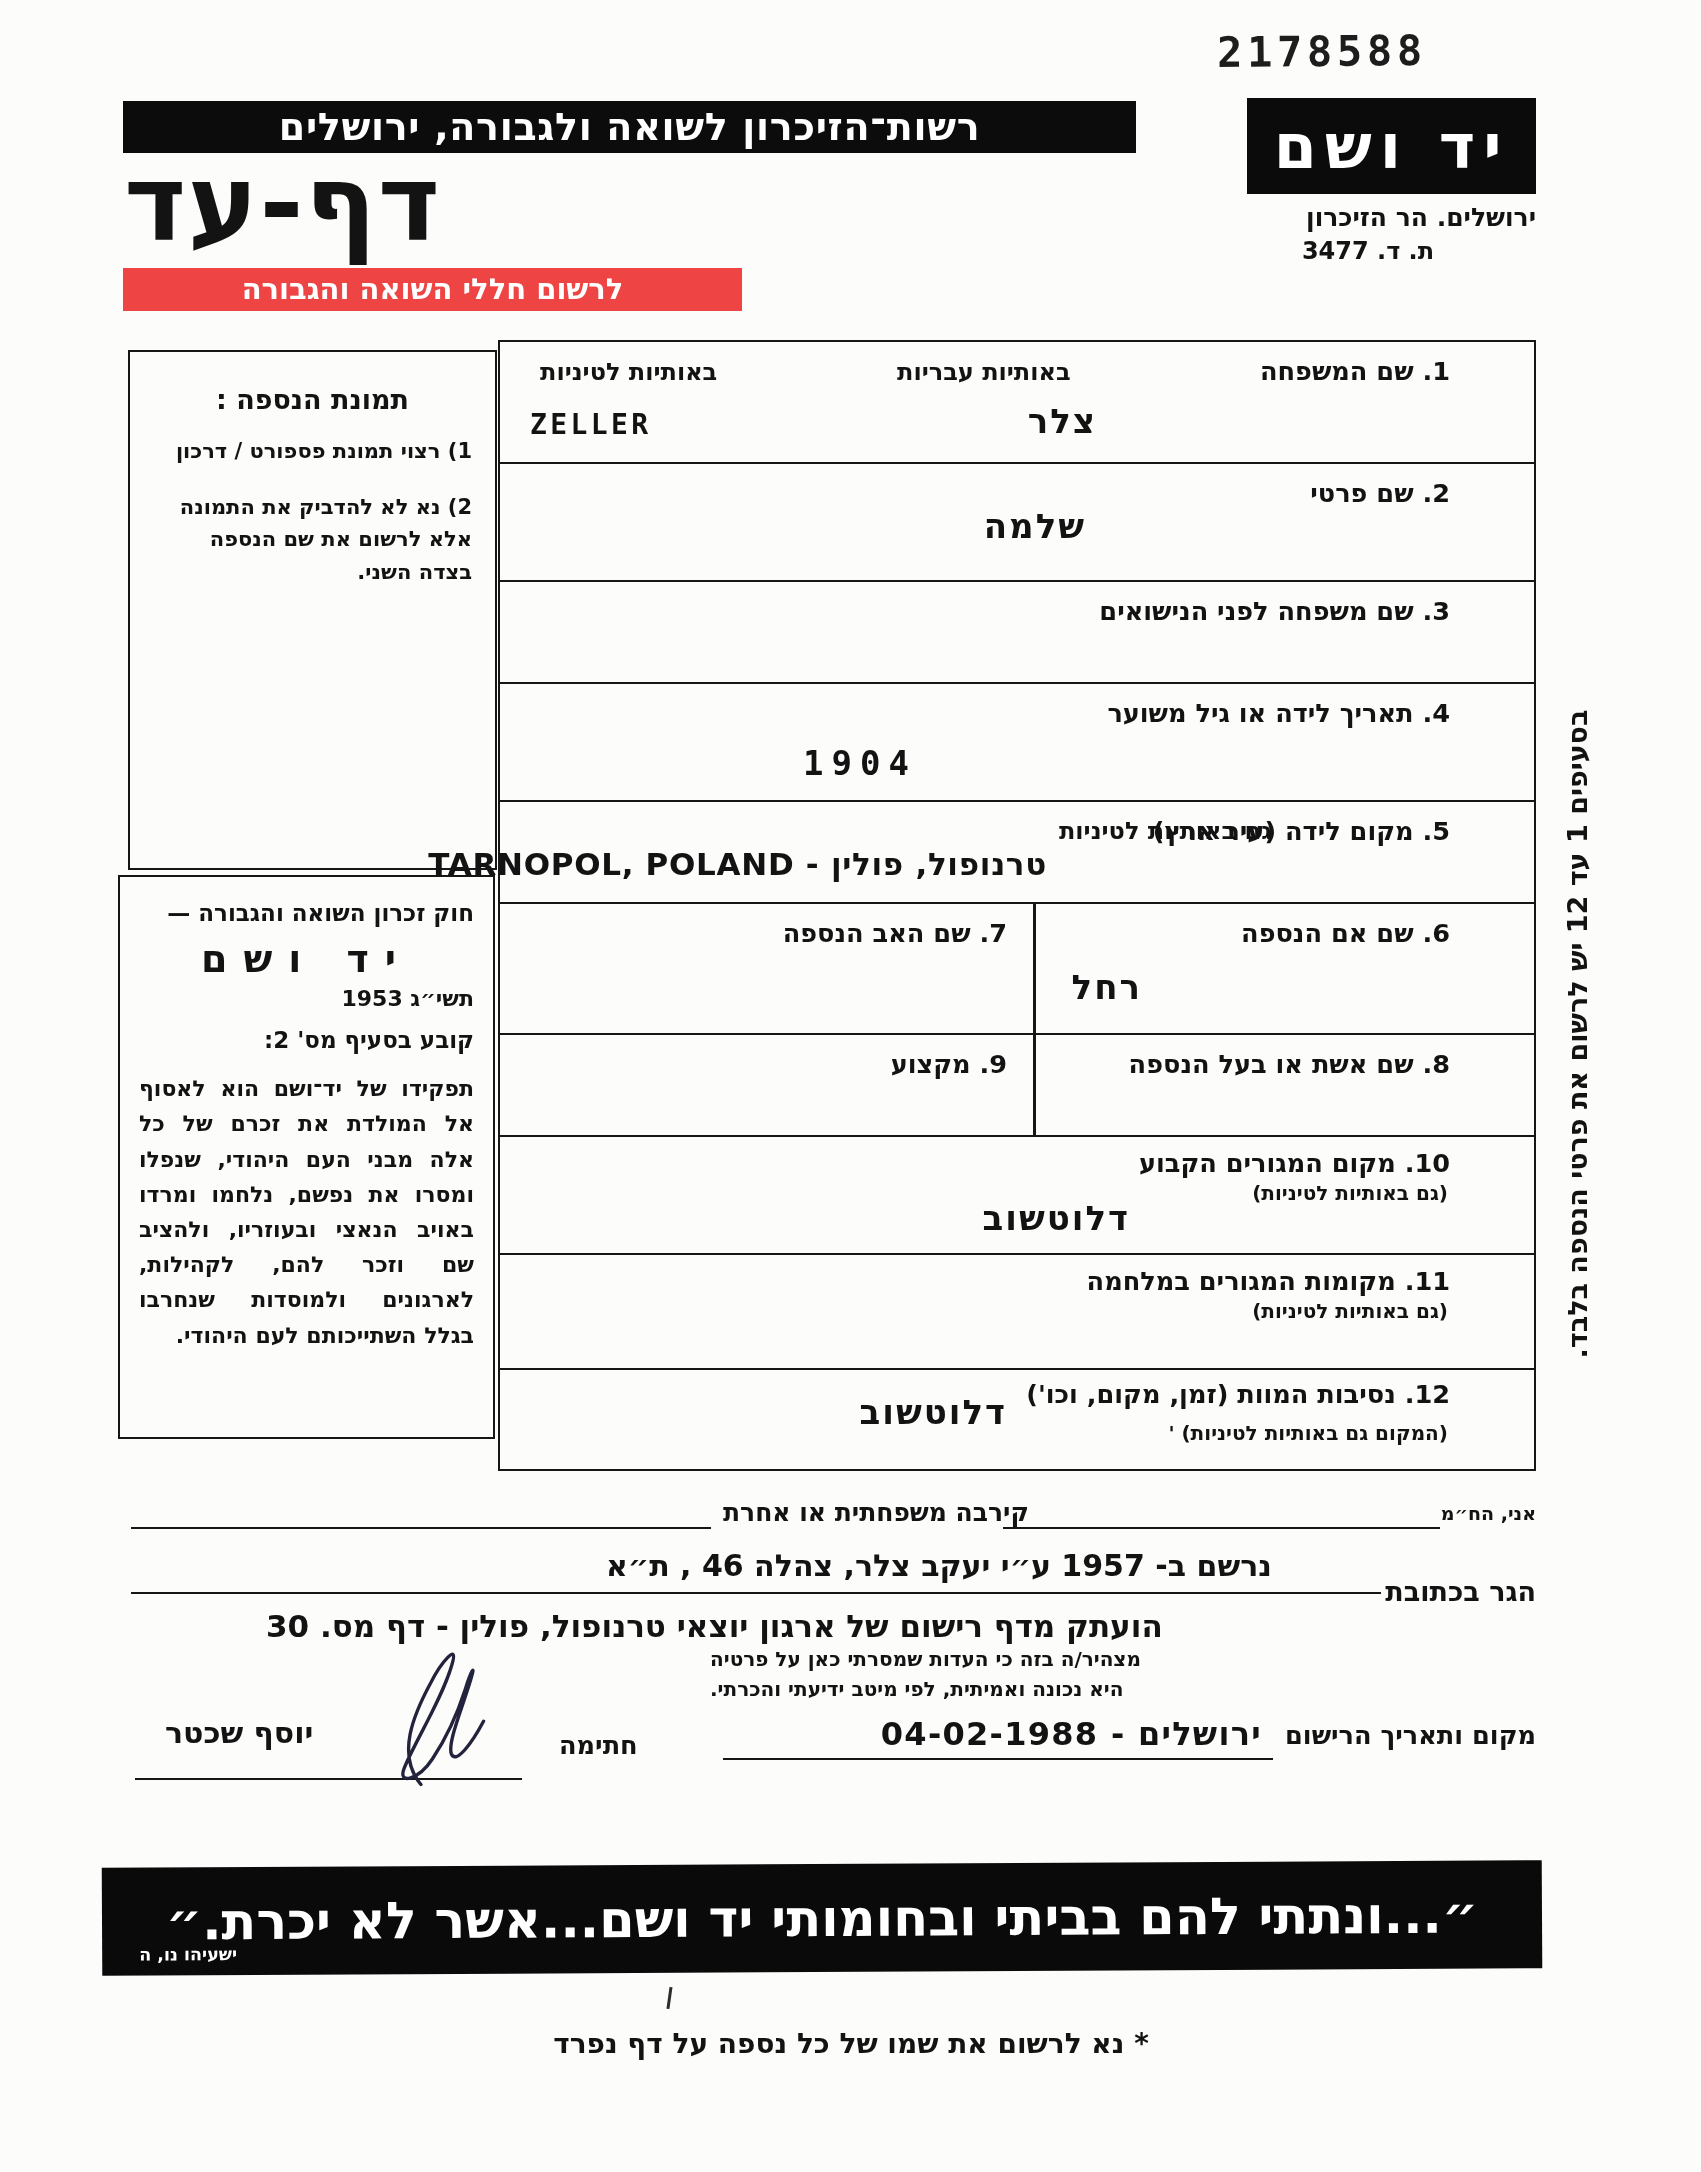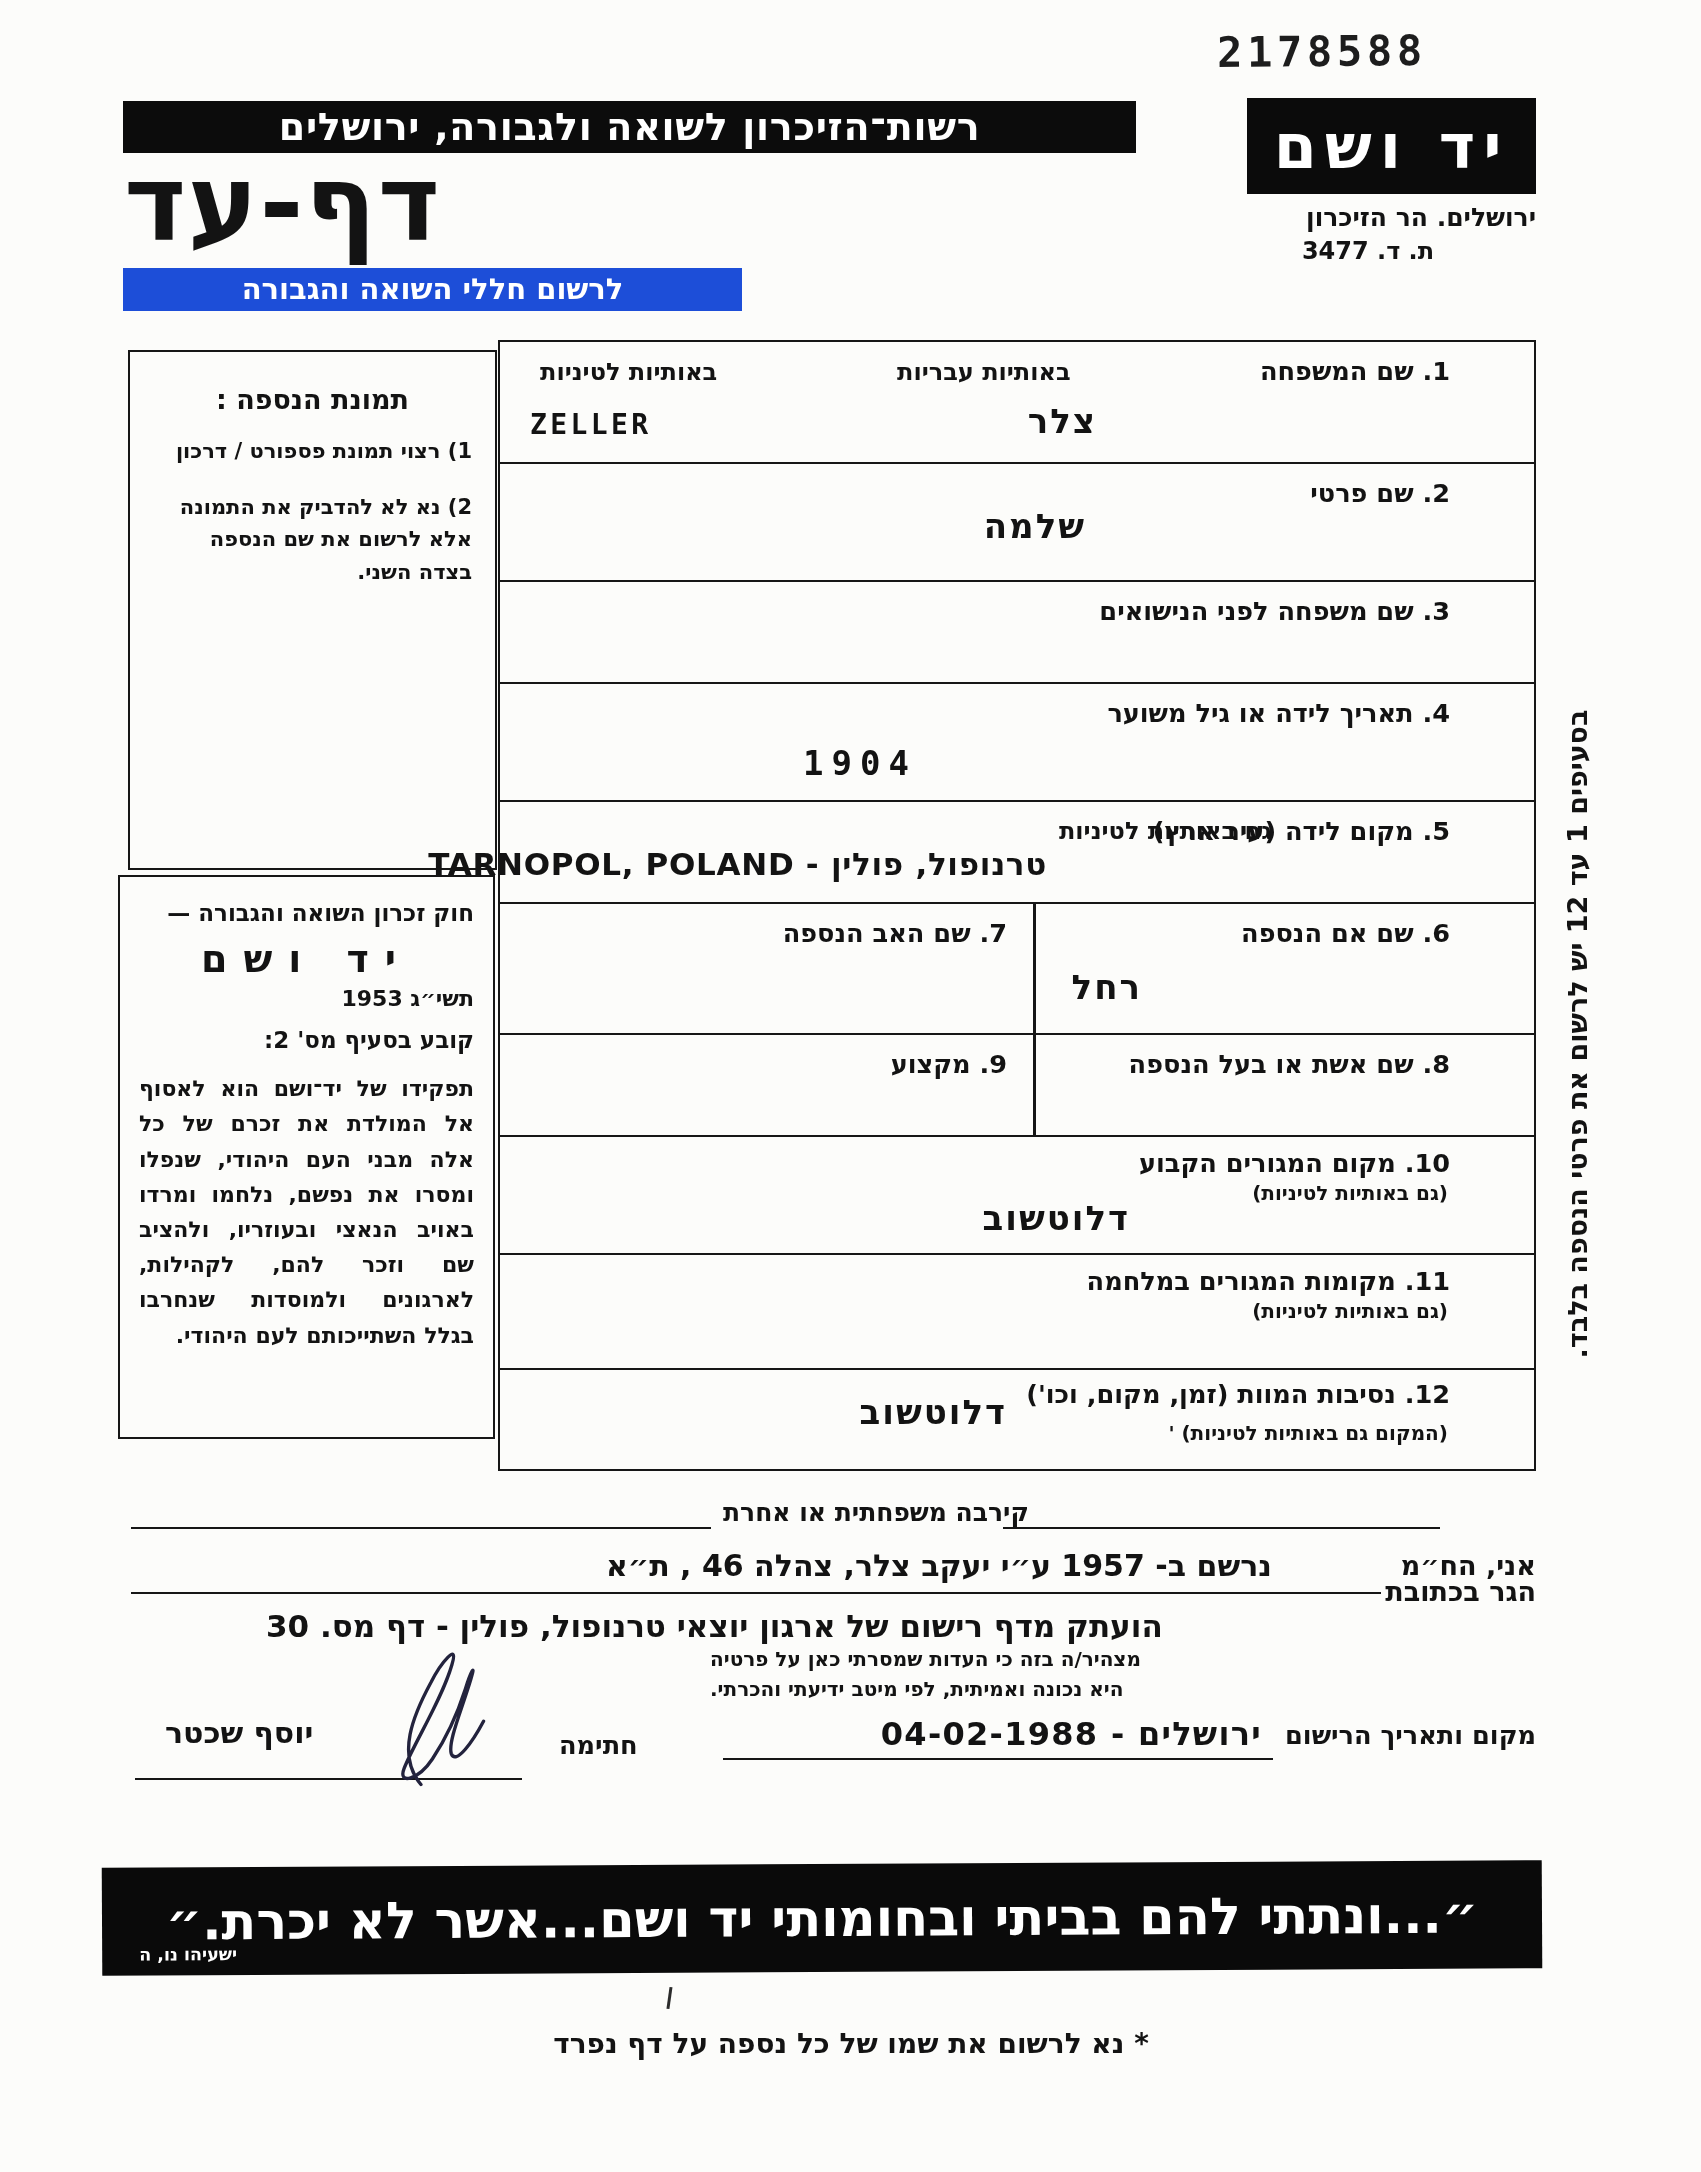--- a/index.html
+++ b/index.html
@@ -14,21 +14,21 @@
   
   .serial { position:absolute; left:1217px; top:27px;
     font-family:"DejaVu Sans Mono", monospace; font-size:42px; font-weight:700;
     letter-spacing:4.7px; color:#1d1d1d; transform:rotate(-0.6deg); }
   .authority-bar { position:absolute; left:123px; top:101px; width:1013px; height:52px;
     background:#0c0c0c; color:#fff; direction:rtl; text-align:center;
     font-size:38px; font-weight:800; line-height:52px; letter-spacing:0.7px; }
   .doc-title { position:absolute; left:124px; top:151px;
     font-size:106px; font-weight:900; direction:rtl; line-height:1; letter-spacing:1.3px; }
   .subtitle-bar { position:absolute; left:123px; top:268px; width:619px; height:43px;
-    background:#1d4ed8; color:#fff; direction:rtl; text-align:center;
+    background:#ef4444; color:#fff; direction:rtl; text-align:center;
     font-size:29px; font-weight:800; line-height:43px; }
   .logo-box { position:absolute; left:1247px; top:98px; width:289px; height:96px;
     background:#0b0b0b; color:#fff; display:flex; align-items:center; justify-content:center;
     font-size:62px; font-weight:900; letter-spacing:8px; direction:rtl; }
   .logo-city { position:absolute; left:1247px; top:203px; width:289px;
     direction:rtl; text-align:right; font-size:25px; font-weight:800; }
   .logo-pob  { position:absolute; left:1247px; top:237px; width:242px;
     direction:rtl; text-align:center; font-size:24px; font-weight:800; }
 
   
@@ -84,21 +84,21 @@
   .v2 { right:448px; top:42px; }
   .v4 { left:303px; top:59px; font-family:"DejaVu Sans Mono", monospace; letter-spacing:8px; }
   .v5 { right:487px; top:44px; font-size:31px; letter-spacing:0.7px; }
   .v6 { right:392px; top:63px; }
   .v10 { right:404px; top:61px; }
   .v12 { right:527px; top:22px; }
   .sub5 { position:absolute; right:262px; top:15px; direction:rtl; font-size:24px; font-weight:700; white-space:nowrap; }
 
   
   .dec { position:absolute; direction:rtl; white-space:nowrap; }
-  .dec-i { right:166px; top:1550px; font-size:27px; font-weight:700; }
+  .dec-i { right:166px; top:1502px; font-size:19px; font-weight:700; }
   .dec-rel { left:723px; top:1498px; font-size:25px; font-weight:600; }
   .uline { position:absolute; border-bottom:2px solid #161616; height:6.7px; }
   .u1 { left:1003px; top:1522px; width:437px; }
   .u2 { left:131px;  top:1522px; width:580px; }
   .dec-reg { left:606px; top:1548px; font-size:30px; font-weight:700; }
   .dec-addr { right:166px; top:1576px; font-size:27px; font-weight:700; }
   .u3 { left:131px; top:1587px; width:1250px; }
   .dec-copied { left:266px; top:1608px; font-size:31px; font-weight:700; }
   .dec-small1 { left:710px; top:1647px; font-size:20px; font-weight:600; }
   .dec-small2 { left:710px; top:1677px; font-size:20px; font-weight:600; }

